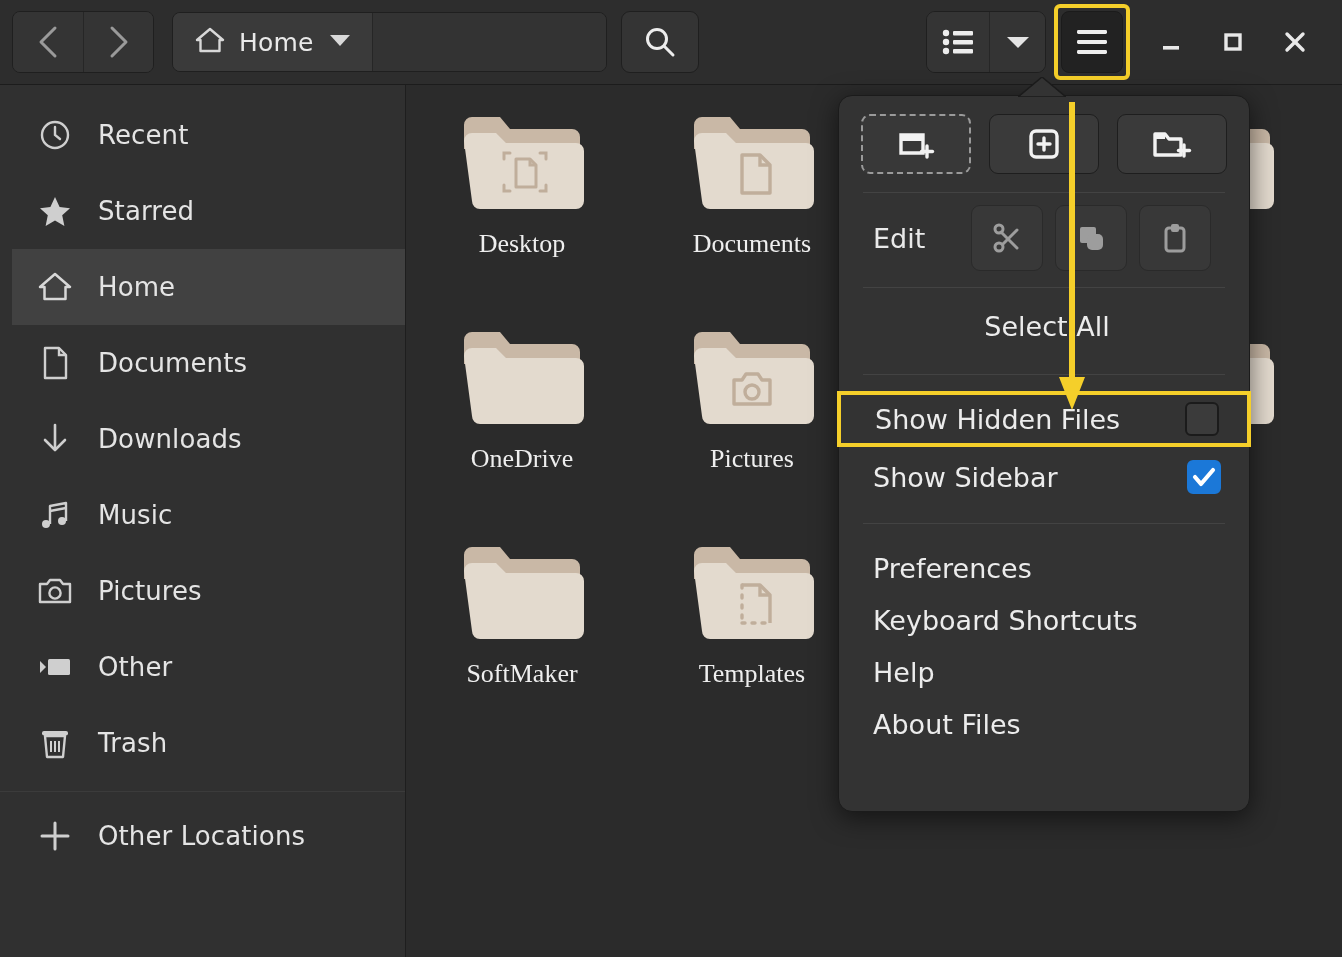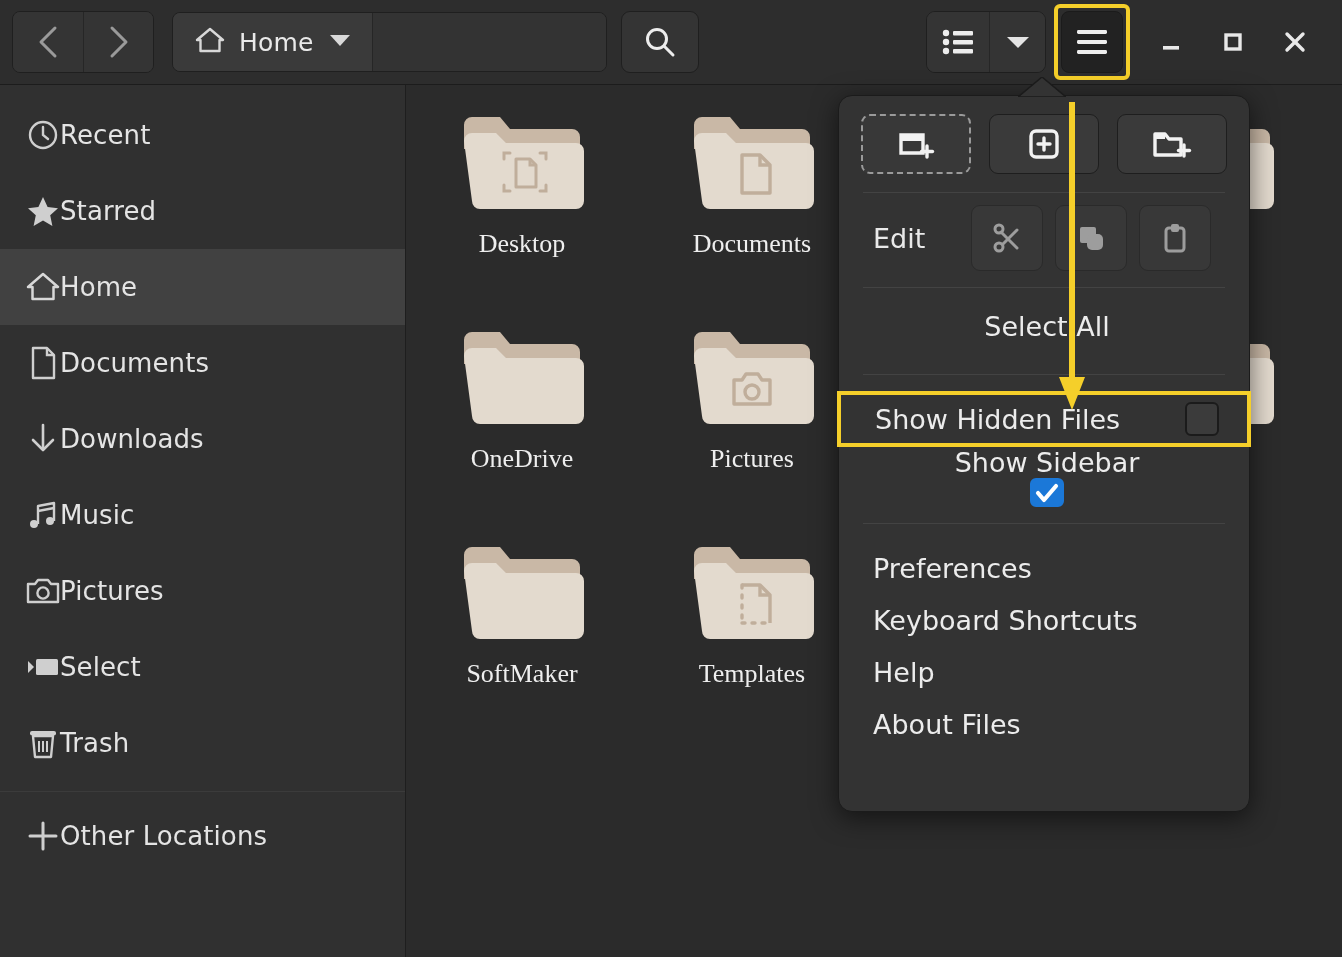--- a/index.html
+++ b/index.html
@@ -73,22 +73,22 @@
   .wctrls{ display:flex; align-items:center; margin-right:16px; }
   .wc{ width:62px; height:62px; display:flex; align-items:center; justify-content:center; }
 
   
   .sidebar{
     position:absolute; left:0; top:85px; width:406px; height:872px;
     background:#303030; border-right:1px solid #1e1e1e;
     padding-top:12px;
   }
   .sb-item{
-    display:flex; align-items:center; 
-    height:76px; padding-left:26px; cursor:default;
+    display:flex; align-items:center; gap:26px;
+    height:76px; padding-left:26px; cursor:default;margin-left:12px;
   }
   .sb-item.sel{ background:#414141; }
   .sb-item .ico{ width:34px; display:flex; align-items:center; justify-content:center; }
   .sb-item .lbl{ font-size:26px; color:#e4e4e4; letter-spacing:.1px; }
   .sb-sep{ height:1px; background:#3b3b3b; margin:10px 0 6px 0; }
 
   
   .content{
     position:absolute; left:407px; top:85px; width:935px; height:872px;
     background:#2b2b2b; overflow:hidden;
@@ -329,21 +329,21 @@
     <span class="lbl">Pictures</span>
   </div>
 
   <div class="sb-item">
     <span class="ico">
       <svg width="34" height="24" viewBox="0 0 34 24">
           <rect x="10" y="4" width="22" height="16" rx="1.5" fill="#cfcfcf"></rect>
           <polygon points="2,6 8,12 2,18" fill="#cfcfcf"></polygon>
         </svg>
     </span>
-    <span class="lbl">Select</span>
+    <span class="lbl">Other</span>
   </div>
 
   <div class="sb-item">
     <span class="ico">
       <svg width="32" height="34" viewBox="0 0 32 34">
         <rect x="3" y="5" width="26" height="4.5" rx="2" fill="#cfcfcf"></rect>
         <path d="M6 10 L26 10 L24 31 L8 31 Z" fill="none" stroke="#cfcfcf" stroke-width="2.4" stroke-linejoin="round"></path>
         <line x1="12" y1="15" x2="12" y2="26" stroke="#cfcfcf" stroke-width="2"></line>
         <line x1="16" y1="15" x2="16" y2="26" stroke="#cfcfcf" stroke-width="2"></line>
         <line x1="20" y1="15" x2="20" y2="26" stroke="#cfcfcf" stroke-width="2"></line>
@@ -553,21 +553,21 @@
     <span>Select All</span>
   </div>
 
   <div class="pop-divider" style="margin-top:16px;margin-bottom:16px;"></div>
 
   <div class="pop-item hl">
     <span>Show Hidden Files</span>
     <span class="chk"></span>
   </div>
 
-  <div class="pop-item" style="height:60px;flex-direction:column;">
+  <div class="pop-item" style="height:60px;">
     <span>Show Sidebar</span>
     <span class="chk on">
       <svg width="24" height="22" viewBox="0 0 24 22">
         <polyline points="3,11 9,18 21,4" fill="none" stroke="#ffffff" stroke-width="4.2" stroke-linecap="round" stroke-linejoin="round"></polyline>
       </svg>
     </span>
   </div>
 
   <div class="pop-divider" style="margin-top:16px;"></div>
 

